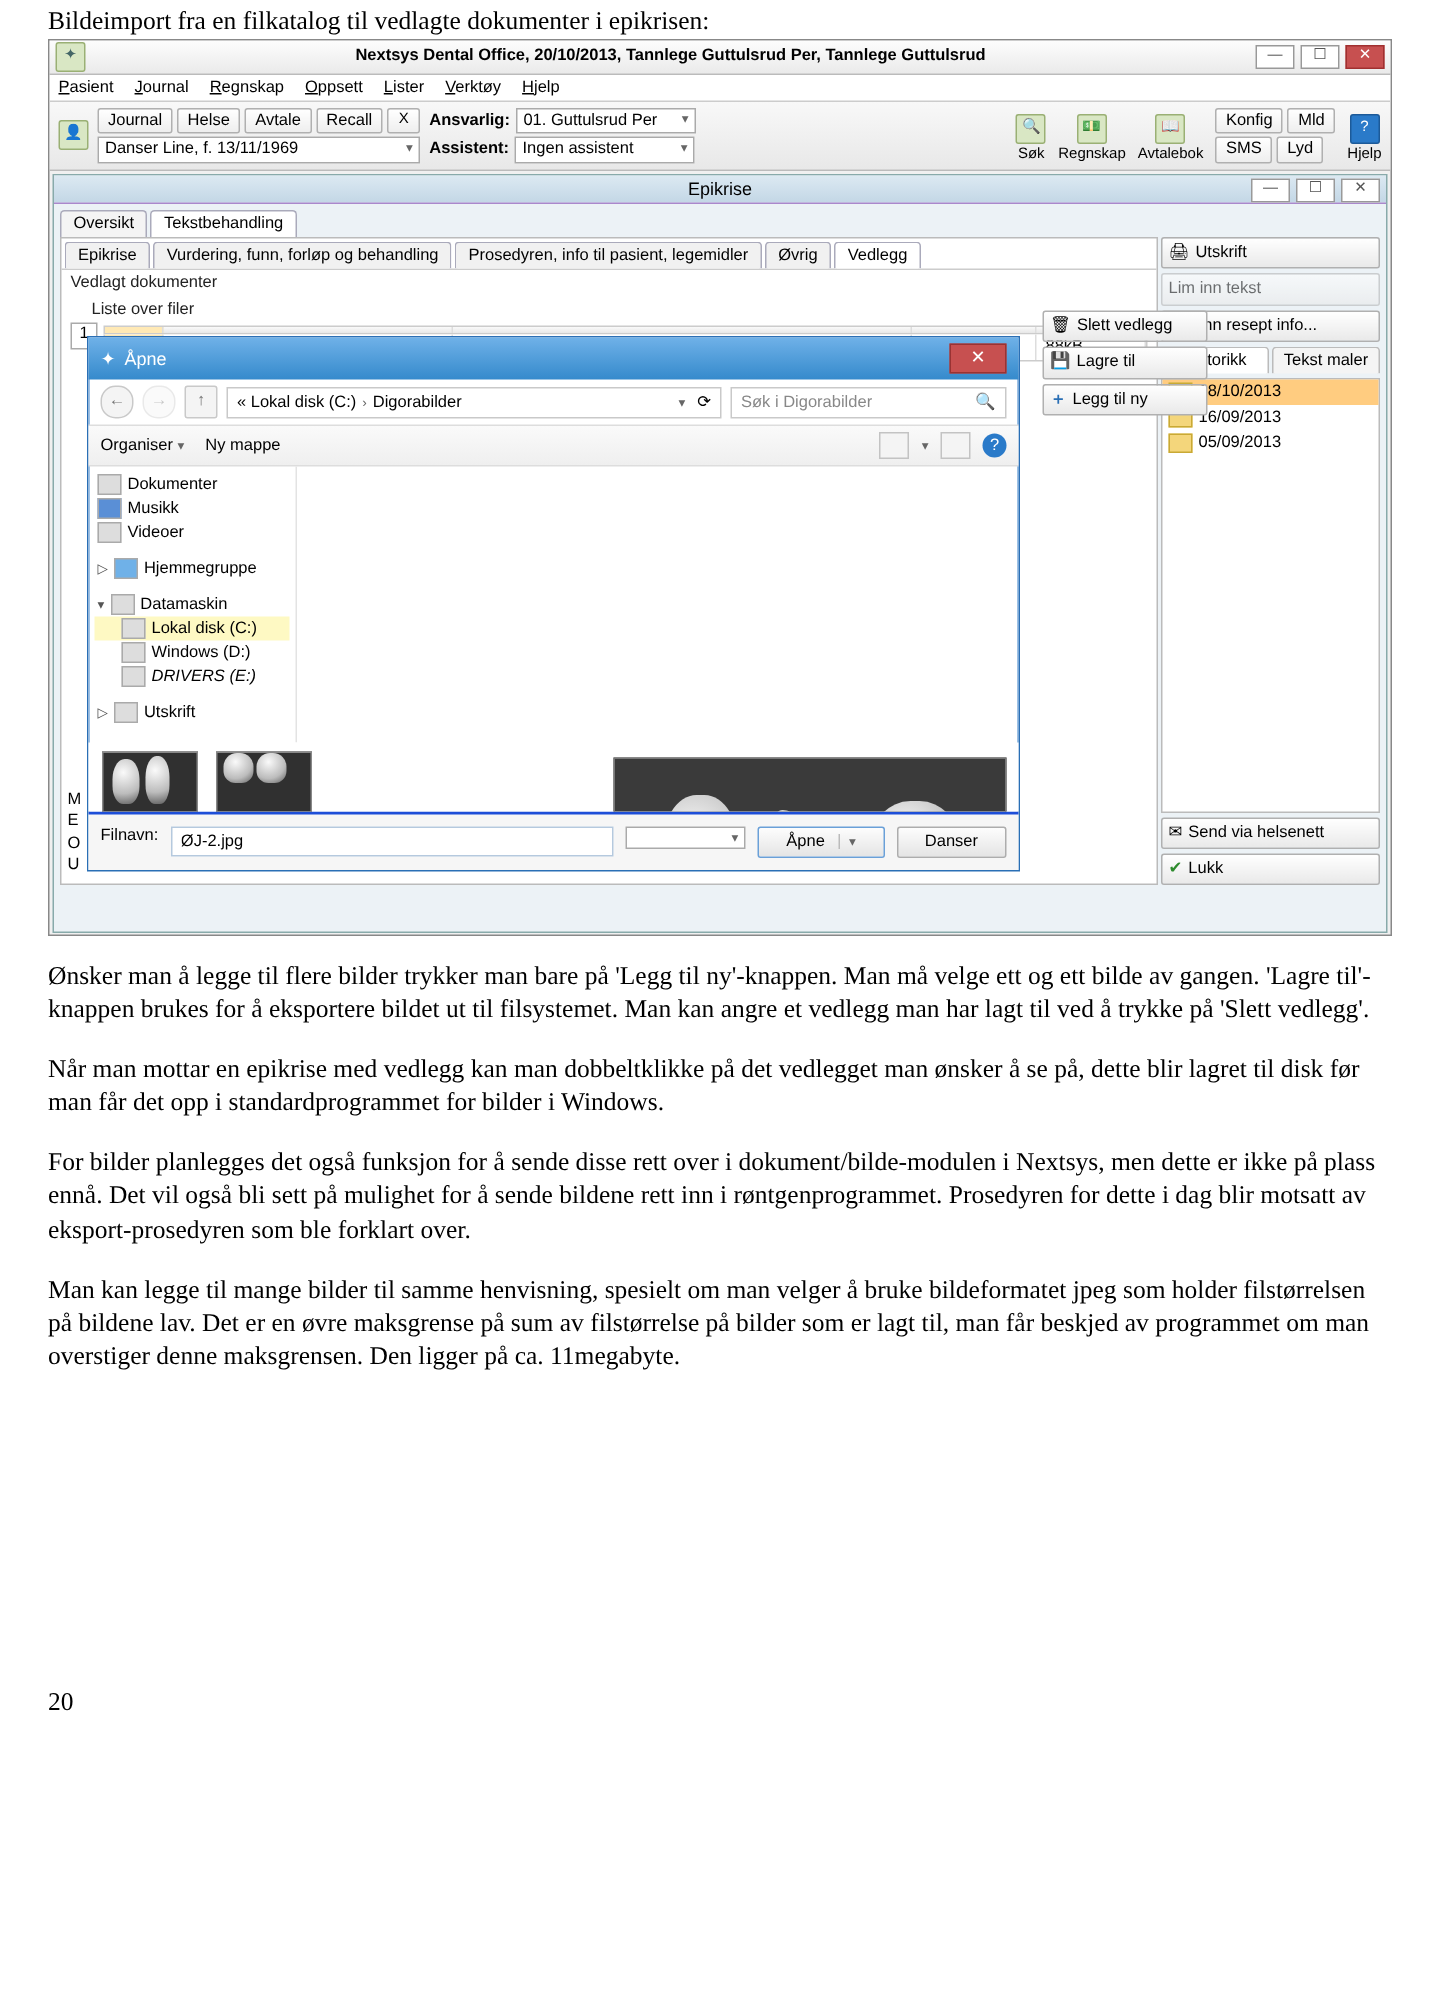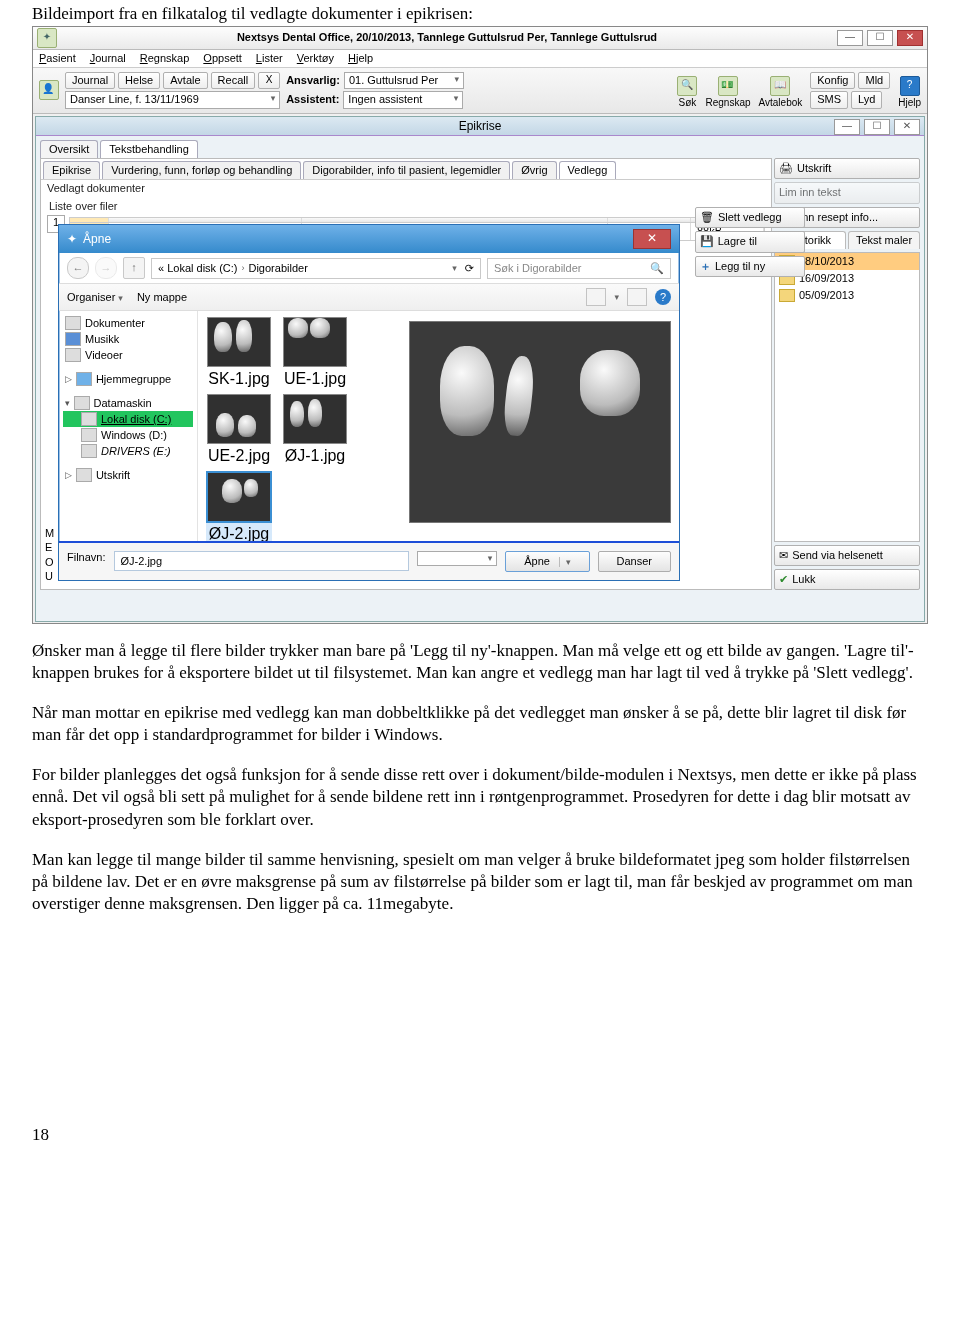--- a/index.html
+++ b/index.html
@@ -75,25 +75,25 @@
   .dialog { position:relative; margin:-370px 0 0 22px; width:620px; border:1px solid #2a6fb5; background:#fff; box-shadow:0 0 0 1px #9cc1e6 inset; font-size:11px; z-index:5;}
   .dlg-title { background:linear-gradient(#6fb1e8,#358acc); color:#fff; padding:4px 8px; display:flex; align-items:center; font-size:12px;}
   .dlg-title .spacer{flex:1;}
   .dlg-title .close{ width:36px; height:18px; background:#c75050; color:#fff; text-align:center; line-height:16px; border:1px solid #933;}
   .dlg-nav { display:flex; align-items:center; gap:6px; padding:4px 8px; border-bottom:1px solid #ddd;}
   .dlg-nav .navbtn{width:20px; height:20px; border:1px solid #c9c9c9; border-radius:10px; text-align:center; line-height:18px; color:#777; background:#f4f4f4;}
   .dlg-nav .path{ flex:1; border:1px solid #c9c9c9; padding:3px 6px; display:flex; align-items:center; gap:4px; background:#fff;}
   .dlg-nav .search{ width:170px; border:1px solid #c9c9c9; padding:3px 6px; color:#888; display:flex; justify-content:space-between;}
   .dlg-toolbar{ display:flex; align-items:center; gap:14px; padding:4px 8px; background:linear-gradient(#fafafa,#efefef); border-bottom:1px solid #ddd;}
   .dlg-toolbar .right{margin-left:auto; display:flex; gap:8px; align-items:center;}
-  .dlg-body{ display:flex; height:230px;}
+  .dlg-body{ display:flex; height:230px;flex-direction:column;}
   .dlg-side{ width:130px; border-right:1px solid #e3e3e3; padding:4px 4px; overflow:hidden;}
   .dlg-side .grp{margin-bottom:8px;}
   .dlg-side .item{display:flex; align-items:center; gap:4px; padding:1px 2px; font-size:11px;}
-  .dlg-side .item.sel{background:#22c55e;text-decoration:underline;}
+  .dlg-side .item.sel{background:#fef9c3;}
   .dlg-side .tri{font-size:9px; color:#555;}
   .dlg-side .ico{width:14px; height:12px; display:inline-block; background:#ddd; border:1px solid #aaa;}
   .dlg-main{ flex:1; padding:6px 8px; position:relative; background:#fff; overflow:hidden;}
   .thumb-row{display:flex; gap:10px; margin-bottom:6px;}
   .thumb{width:66px; text-align:center; font-size:16px;}
   .thumb .img{width:62px; height:48px; background:#303030; border:1px solid #888; margin:0 auto 2px auto; position:relative; overflow:hidden;}
   .thumb.sel .img{outline:2px solid #3b8fd3; outline-offset:-1px;}
   .thumb.sel{background:#d6e9fb; border-radius:2px;}
   .tooth{position:absolute; background:radial-gradient(circle at 40% 30%,#fafafa,#bcbcbc 60%,#5a5a5a); border-radius:45% 45% 40% 40%;}
   .big-preview{ position:absolute; right:8px; top:10px; width:260px; height:200px; background:#3a3a3a; border:1px solid #777;}
@@ -207,26 +207,26 @@
       </div>
       <div class="subwin-tabs">
         <div class="tab">Oversikt</div>
         <div class="tab active">Tekstbehandling</div>
       </div>
       <div class="subwin-body">
         <div class="left-area">
           <div class="inner-tabs">
             <div class="tab">Epikrise</div>
             <div class="tab">Vurdering, funn, forløp og behandling</div>
-            <div class="tab">Digorabilder, info til pasient, legemidler</div>
+            <div class="tab">Prosedyren, info til pasient, legemidler</div>
             <div class="tab">Øvrig</div>
             <div class="tab active">Vedlegg</div>
           </div>
           <div class="section-label">Vedlagt dokumenter</div>
-          <div class="section-label" style="padding-left:8px;">Liste over filer</div>
+          <div class="section-label" style="padding-left:20px;">Liste over filer</div>
           <div class="rownum">1</div>
           <div class="file-table">
             <div class="hdr">
                 <div class="cell c1"></div>
                 <div class="cell c2"></div>
                 <div class="cell c3"></div>
                 <div class="cell c4"></div>
                 <div class="cell c5"></div>
               </div>
             <div class="row">
@@ -433,15 +433,15 @@
       </div>
     </div>
   </div>
 
   <p style="margin-top:16px;">Ønsker man å legge til flere bilder trykker man bare på 'Legg til ny'-knappen. Man må velge ett og ett bilde av gangen. 'Lagre til'-knappen brukes for å eksportere bildet ut til filsystemet. Man kan angre et vedlegg man har lagt til ved å trykke på 'Slett vedlegg'.</p>
   <p>Når man mottar en epikrise med vedlegg kan man dobbeltklikke på det vedlegget man ønsker å se på, dette blir lagret til disk før man får det opp i standardprogrammet for bilder i Windows.</p>
   <p>For bilder planlegges det også funksjon for å sende disse rett over i dokument/bilde-modulen i Nextsys, men dette er ikke på plass ennå. Det vil også bli sett på mulighet for å sende bildene rett inn i røntgenprogrammet.  Prosedyren for dette i dag blir motsatt av eksport-prosedyren som ble forklart over.</p>
   <p>Man kan legge til mange bilder til samme henvisning, spesielt om man velger å bruke bildeformatet jpeg som holder filstørrelsen på bildene lav. Det er en øvre maksgrense på sum av filstørrelse på bilder som er lagt til, man får beskjed av programmet om man overstiger denne maksgrensen. Den ligger på ca. 11megabyte.</p>
 
   <div class="footer-row">
-    <span>18</span>
+    <span>20</span>
   </div>
 </div>
 
 </body></html>

